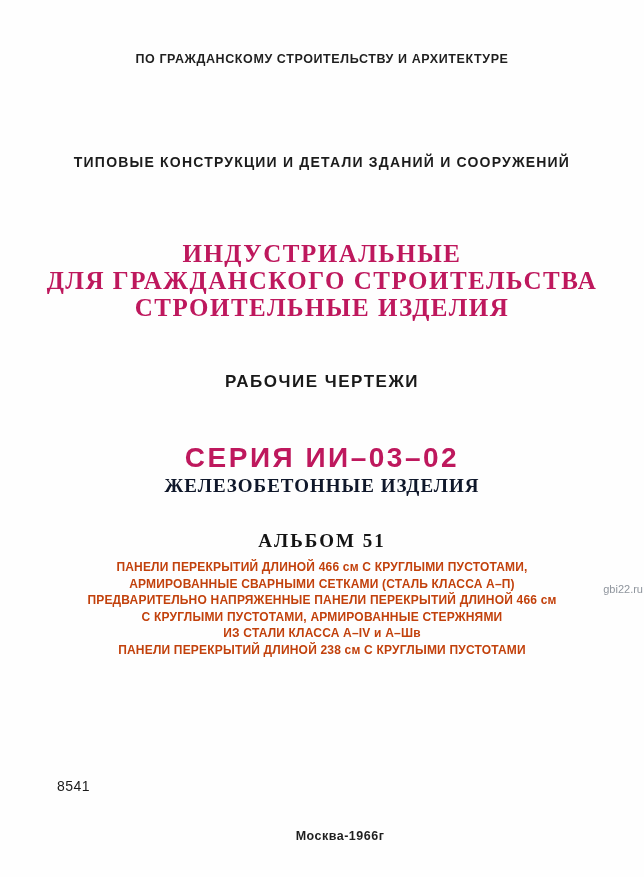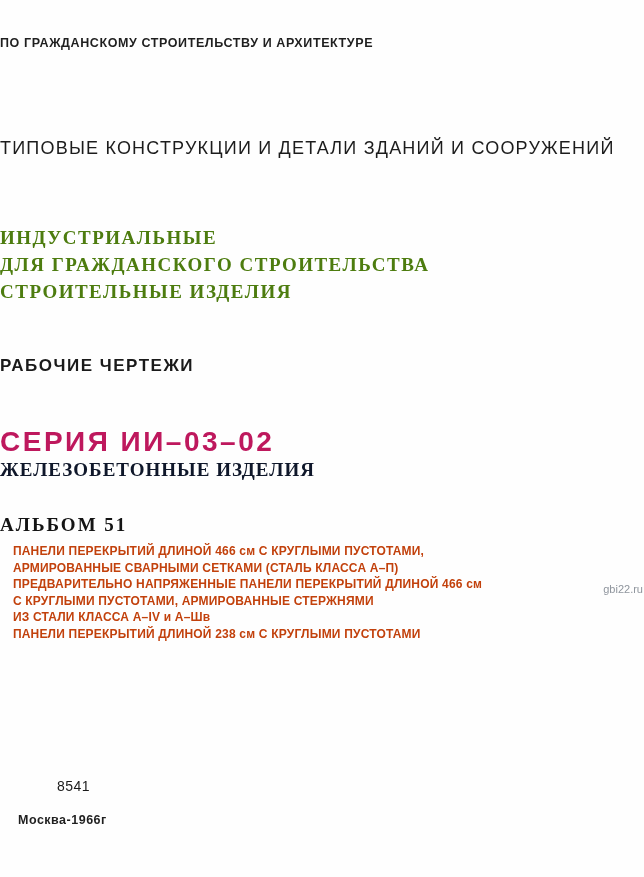--- a/index.html
+++ b/index.html
@@ -14,48 +14,49 @@
     margin: 0 auto;
     background: #fefefe;
     overflow: hidden;
     font-family: "Liberation Sans", sans-serif;
     color: #1b1b1b;
   }
   .centered {
     position: absolute;
     left: 0;
     width: 100%;
-    text-align: left;
+    text-align: center;
+    margin-top: 16px;
   }
   
   .org-block {
     top: 33px;
     font-size: 12.5px;
     font-weight: 700;
     letter-spacing: 0.6px;
     line-height: 20px;
     color: #1f1f1f;
   }
   
   .series-caption {
     top: 138px;
-    font-size: 18px;
-    font-weight: 400;
+    font-size: 14px;
+    font-weight: 700;
     letter-spacing: 1.2px;
     color: #1c1c1c;
   }
   
   .main-title {
     top: 224px;
     font-family: "Liberation Serif", serif;
-    font-size: 19px;
+    font-size: 25px;
     font-weight: 700;
     line-height: 27px;
     letter-spacing: 1.5px;
-    color: #4d7c0f;
+    color: #be185d;
   }
   
   .working-drawings {
     top: 356px;
     font-size: 17px;
     font-weight: 700;
     letter-spacing: 1.5px;
     color: #1a1a1a;
   }
   

